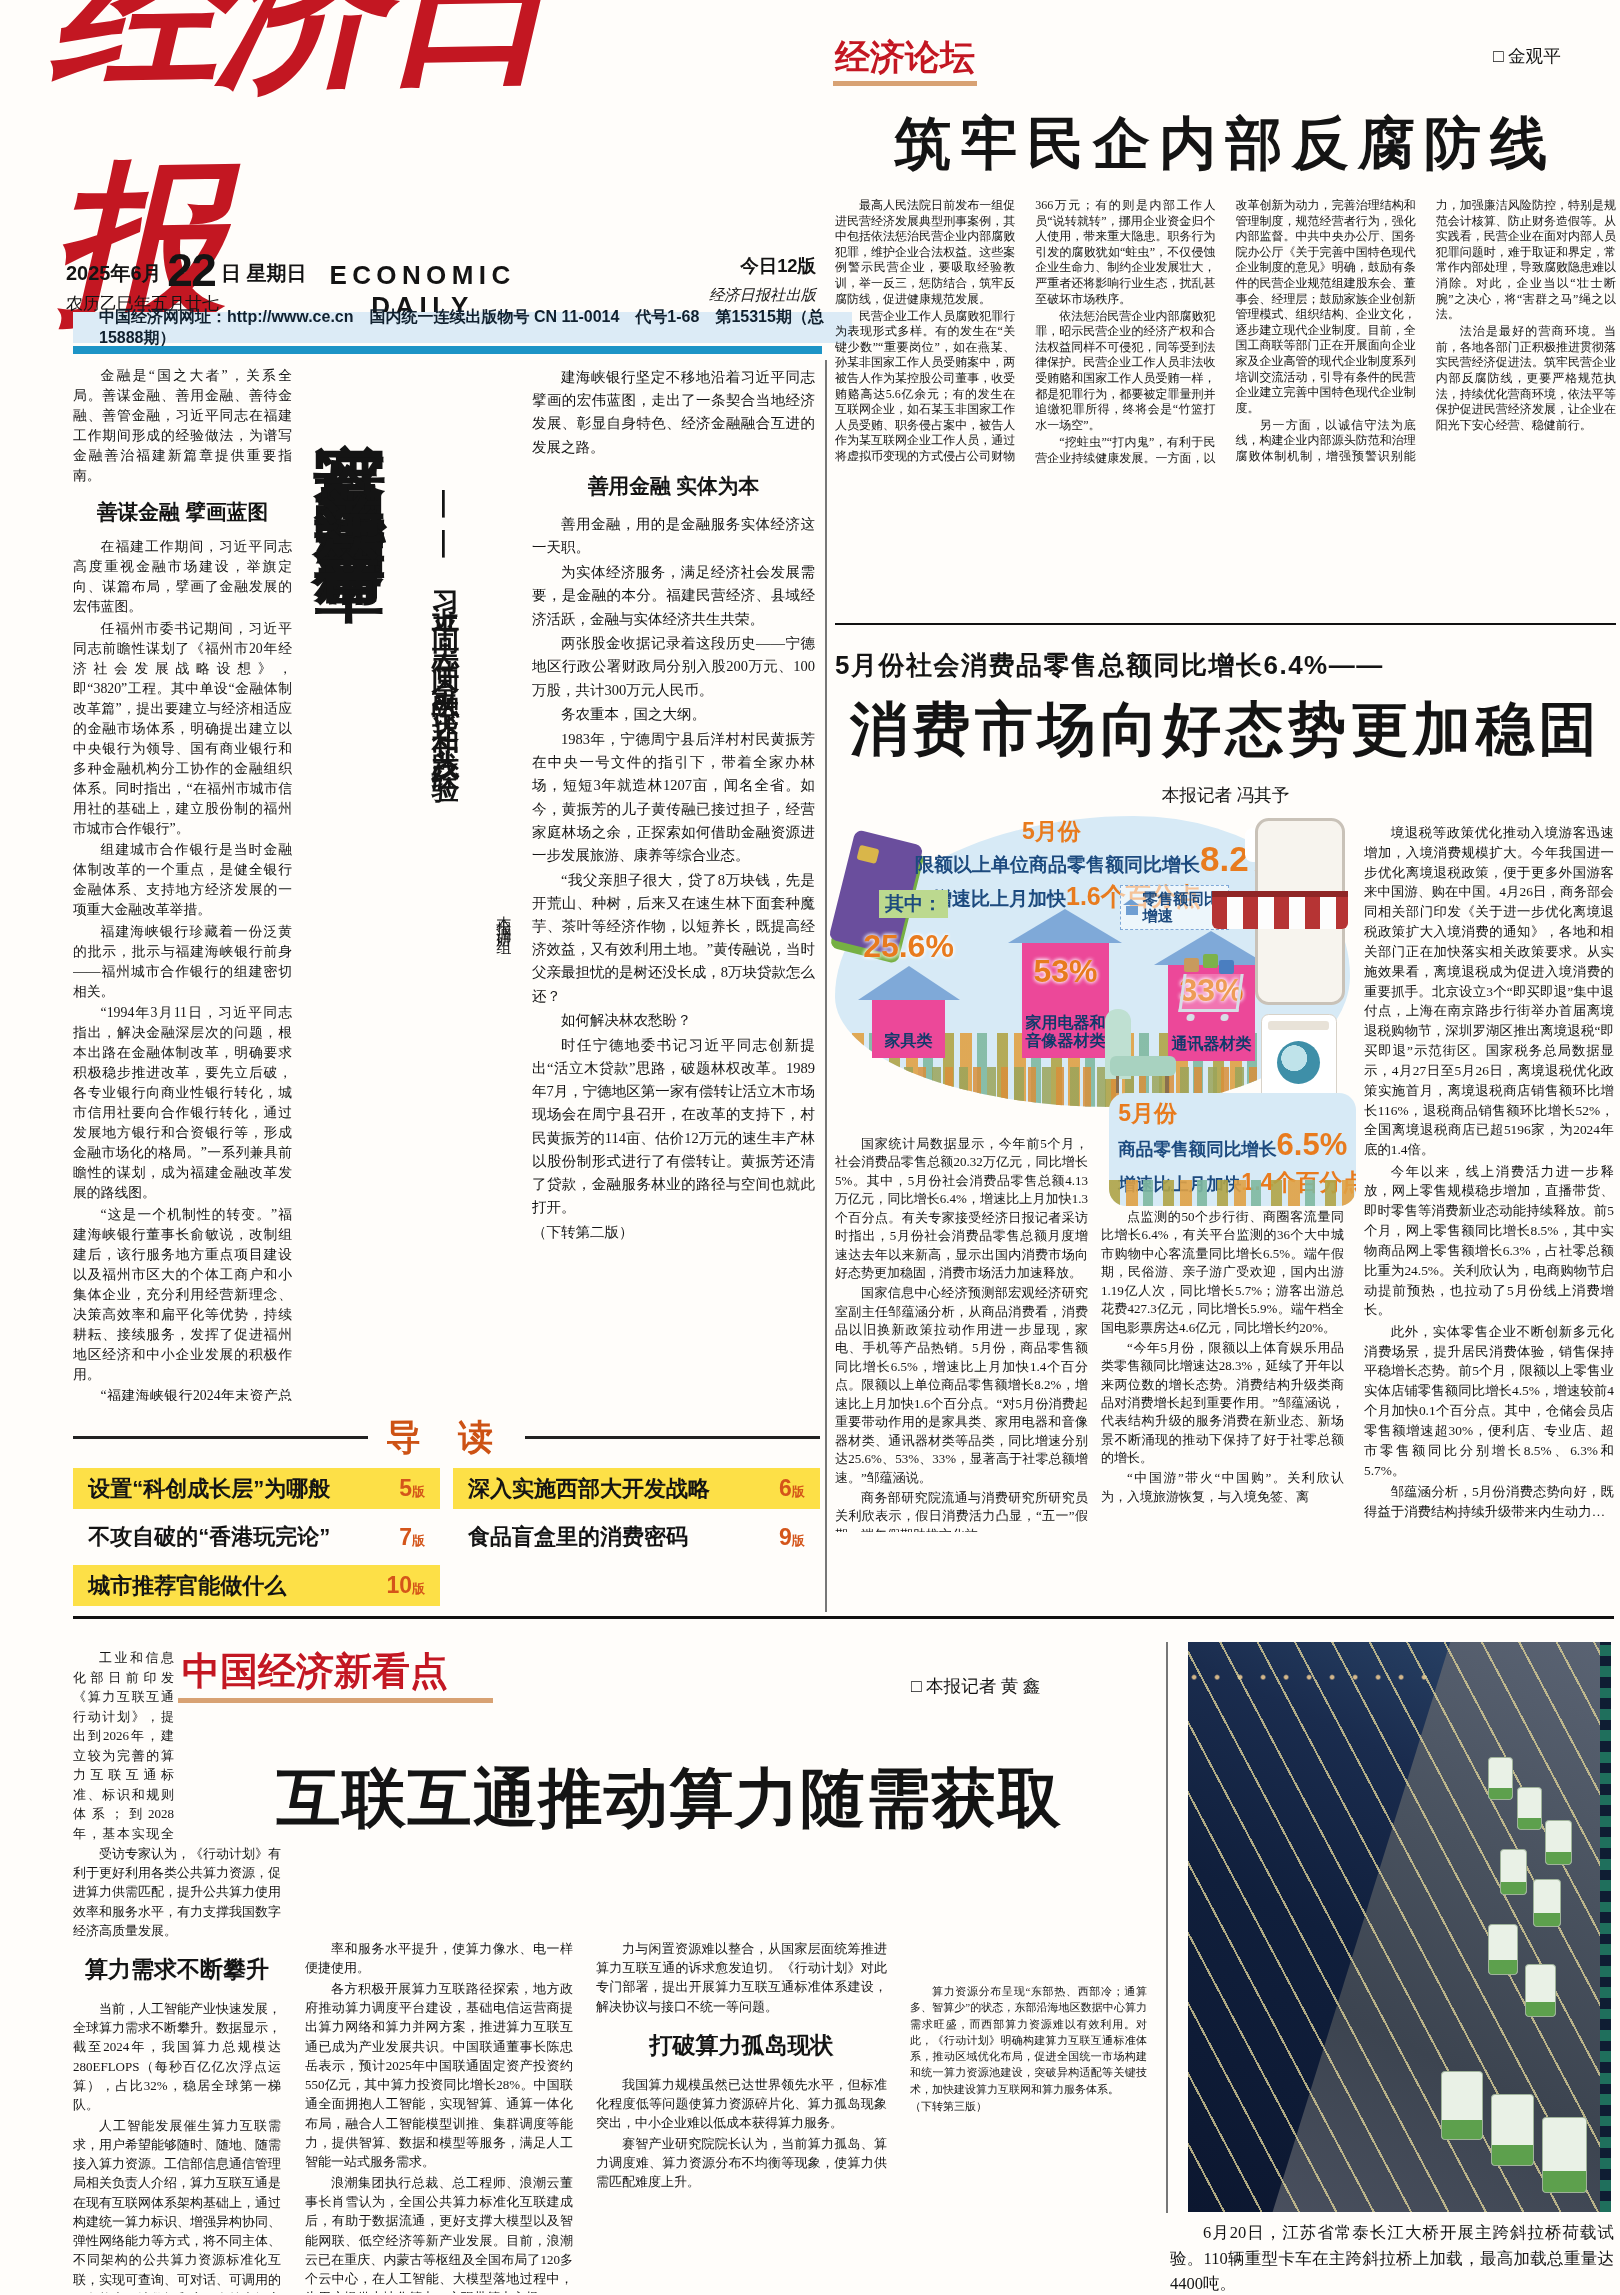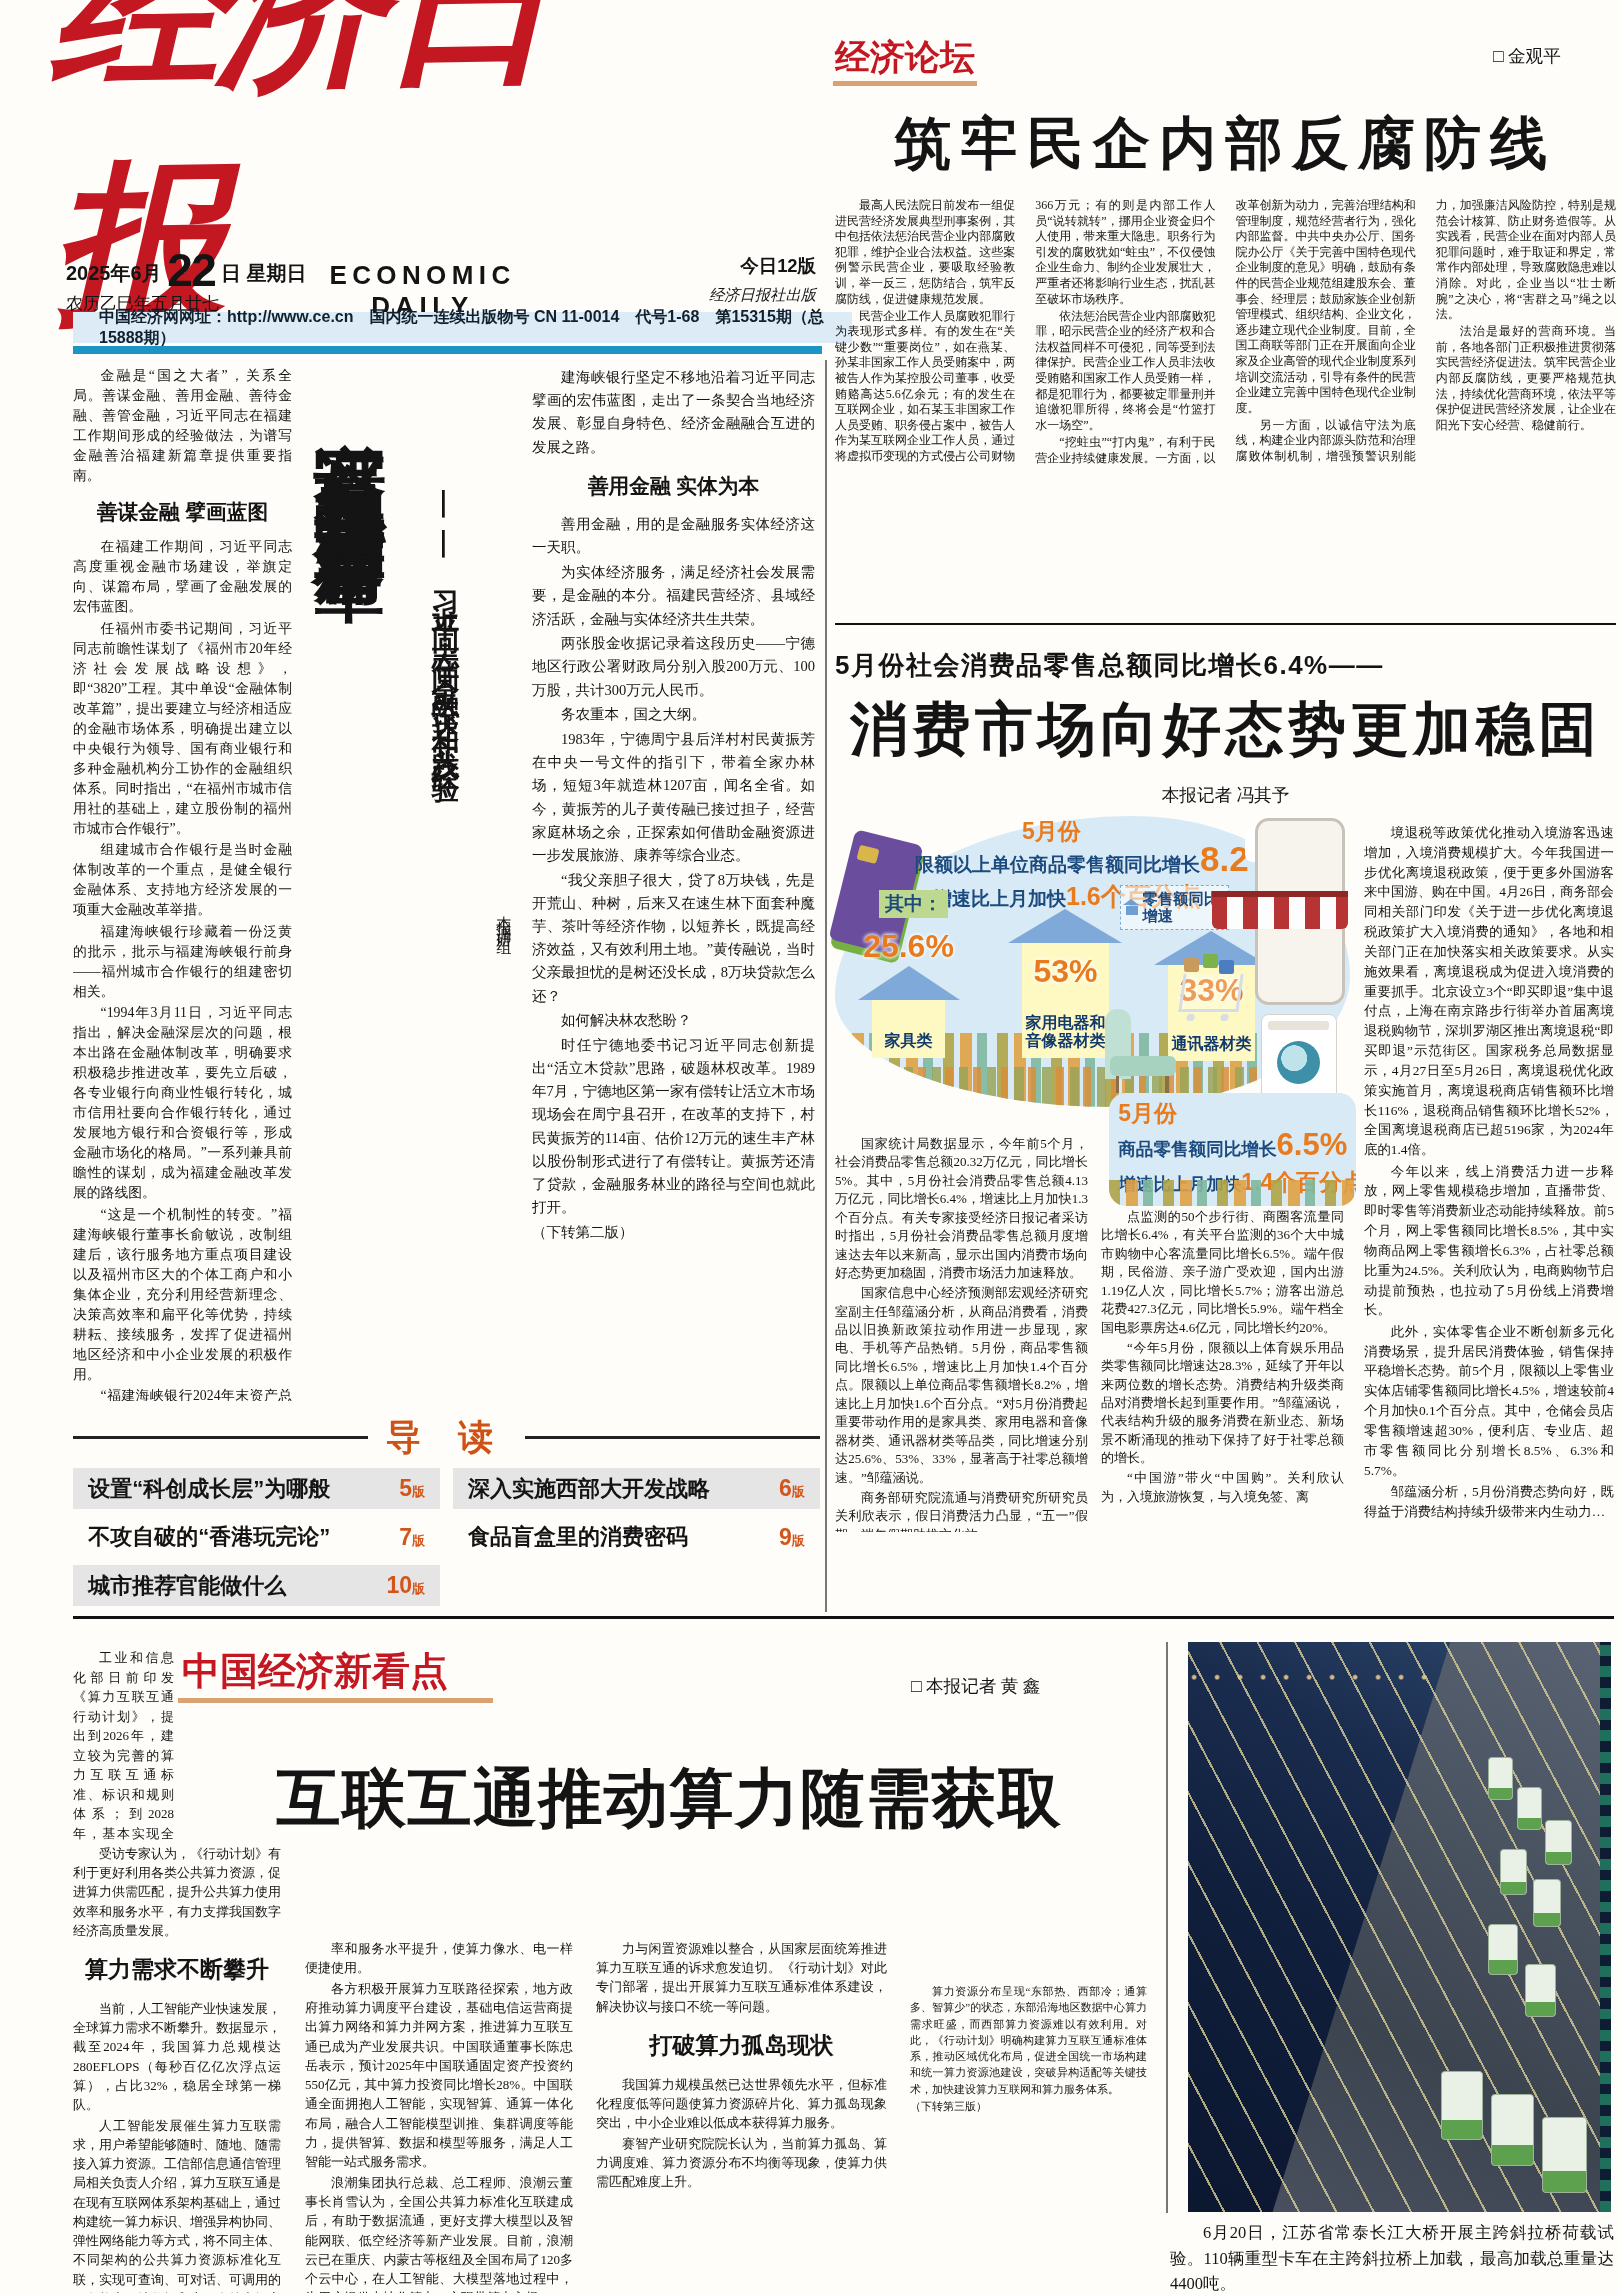--- a/index.html
+++ b/index.html
@@ -47,21 +47,21 @@
   .fin-col1 .sec-head,.fin-col2 .sec-head{font-size:20.7px;}
   
   .daodu{left:73px;top:1413px;width:747px;height:198px;}
   .dd-header{display:flex;align-items:center;gap:18.4px;height:49px;}
   .dd-line{flex:1;height:3.1px;background:#222;}
   .dd-title{font-size:35px;font-weight:bold;color:#cd5214;letter-spacing:13.8px;
             font-family:"Liberation Sans",sans-serif;}
   .dd-grid{margin-top:6.1px;display:grid;grid-template-columns:1fr 1fr;gap:7.7px 12.3px;}
   .dd-item{height:41px;display:flex;justify-content:space-between;align-items:center;
            padding:0 15.3px;font-family:"Liberation Sans",sans-serif;font-weight:bold;font-size:22px;}
-  .dd-item.hl{background:#e5e5e5;}
+  .dd-item.hl{background:#fde047;}
   .dd-page{color:#d4551a;font-size:23px;}
   .dd-page small{font-size:13px;}
   
   .cons-kicker{left:835px;top:648px;font-size:26px;font-weight:bold;letter-spacing:1.5px;
                font-family:"Liberation Sans",sans-serif;}
   .cons-headline{left:835px;top:691px;width:781px;text-align:center;font-size:58px;
                  font-weight:bold;letter-spacing:4.6px;}
   .cons-byline{left:835px;top:783px;width:781px;text-align:center;font-size:17.6px;}
   .cons-col1{left:835px;top:1135px;width:253px;height:397px;font-size:13px;line-height:1.42;}
   .cons-col2{left:1101px;top:1208px;width:243px;height:323px;font-size:13px;line-height:1.42;}
@@ -80,21 +80,21 @@
             font-family:"Liberation Sans",sans-serif;}
   .ig-line{position:absolute;color:#1c4a7e;font-weight:bold;font-size:19px;
            font-family:"Liberation Sans",sans-serif;white-space:nowrap;}
   .ig-line .v1{color:#e87b1e;font-size:35px;}
   .ig-line .v2{color:#e87b1e;font-size:25px;}
   .ig-among{position:absolute;left:44px;top:74px;background:#bcd98f;color:#1c4a7e;
             font-weight:bold;font-size:19px;padding:0.8px 6.1px;font-family:"Liberation Sans",sans-serif;}
   .house{position:absolute;}
   .house .roof{width:0;height:0;border-left:var(--hw) solid transparent;
                border-right:var(--hw) solid transparent;border-bottom:34px solid #7fa9d8;}
-  .house .bodyy{background:#fef9c3;margin:0 13.8px;display:flex;flex-direction:column;
+  .house .bodyy{background:#ec4899;margin:0 13.8px;display:flex;flex-direction:column;
                justify-content:flex-end;align-items:center;}
   .house .val{position:absolute;width:100%;text-align:center;color:#e87b1e;font-weight:bold;
               font-size:32px;font-family:"Liberation Sans",sans-serif;
               text-shadow:0 0 4.6px #fff,0 0 4.6px #fff;}
   .house .lbl{color:#123a6b;font-weight:bold;font-size:16px;text-align:center;line-height:1.15;
               padding-bottom:7.7px;font-family:"Liberation Sans",sans-serif;}
   .ig-legend{position:absolute;left:285px;top:69px;width:98px;border:1.5px dashed #7fa9d8;
              background:rgba(255,255,255,.55);padding:3.8px 4.6px;display:flex;gap:4.6px;align-items:center;}
   .lg-house{width:12.3px;height:9.2px;background:#6f9ed2;position:relative;margin-top:6.1px;flex:none;}
   .lg-house:before{content:"";position:absolute;left:-2.3px;top:-6.9px;border-left:8.4px solid transparent;

